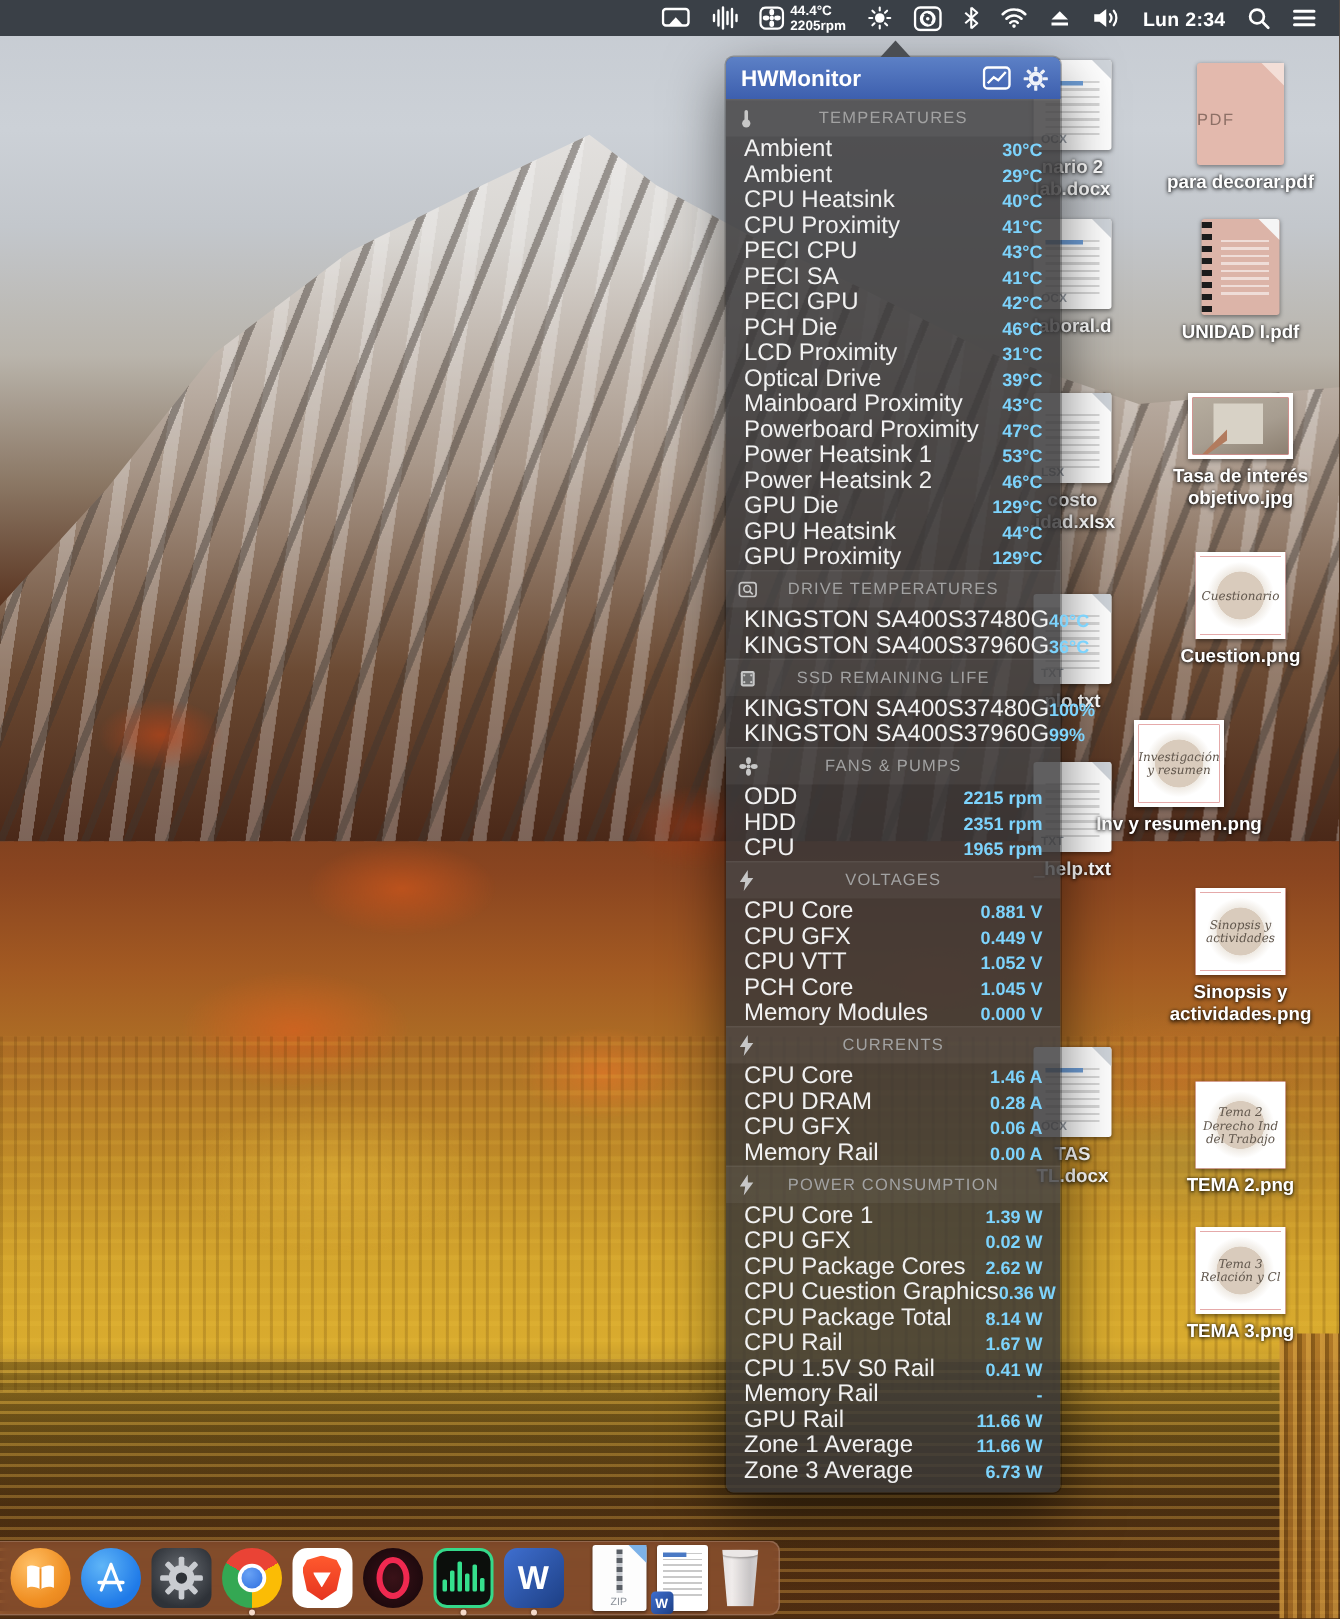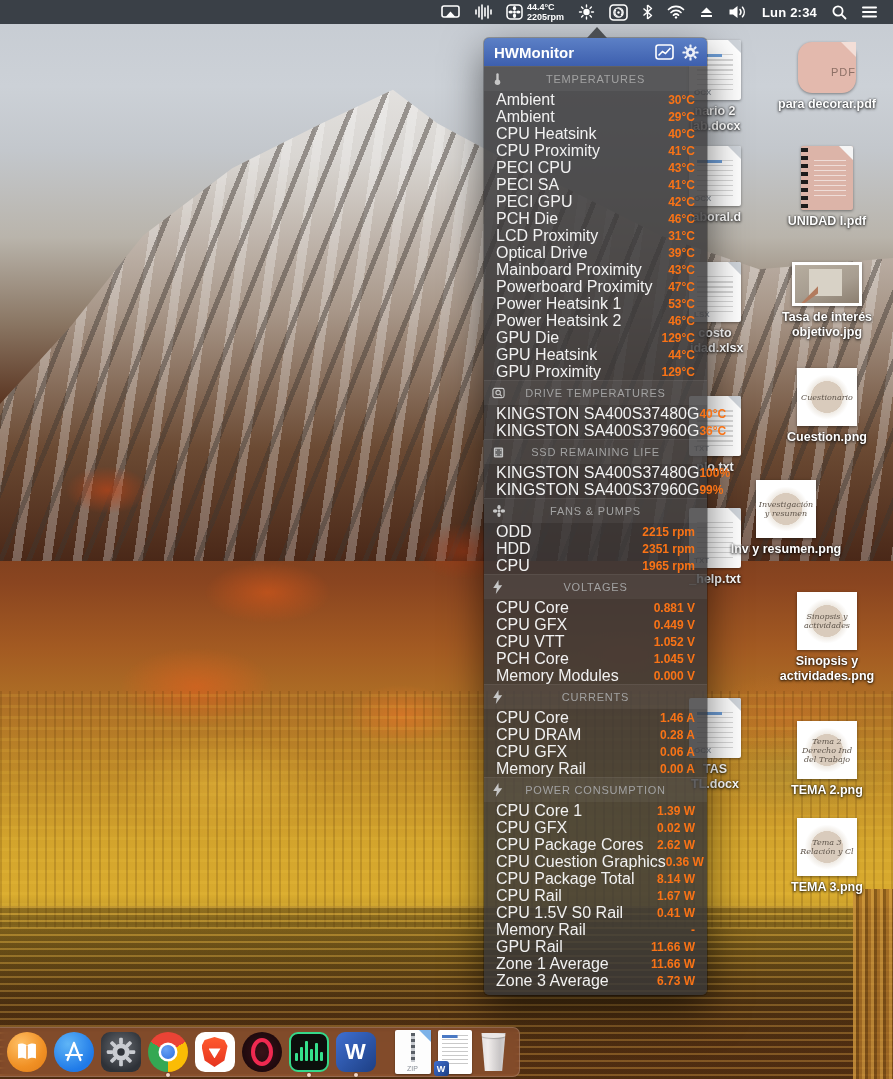--- a/index.html
+++ b/index.html
@@ -75,39 +75,39 @@
     display:flex; align-items:center; padding:0 8px 0 10px; }
   .panel-title { font-size:15px; font-weight:bold; color:#fff; flex:1; }
   .ph-ic { margin-left:8px; cursor:pointer; display:flex; }
   .psec-head { height:21px; display:flex; align-items:center; padding:12px 8px;
     background:rgba(255,255,255,.05); border-top:1px solid rgba(255,255,255,.06); position:relative; }
   .psec-ic { width:18px; display:flex; justify-content:flex-start; }
   .psec-title { position:absolute; left:0; right:0; text-align:center;
     font-size:11px; letter-spacing:.8px; color:#a2a2a2; }
   .prow { height:17px; display:flex; align-items:center; padding:0 12px; }
   .pl { flex:1; font-size:16px; color:#f1f1f1; white-space:nowrap; }
-  .pv { font-size:12px; font-weight:bold; color:#f97316; white-space:nowrap; }
+  .pv { font-size:12px; font-weight:bold; color:#7dd3fc; white-space:nowrap; }
   .panel-bottom { height:6px; }
 
   
   .dicon { position:absolute; z-index:10; width:130px; display:flex; flex-direction:column; align-items:center; cursor:default; }
   .dlabel { margin-top:4px; font-size:12.5px; font-weight:600; color:#fff; text-align:center;
     white-space:pre-line; line-height:15px; text-shadow:0 1px 3px rgba(0,0,0,.85), 0 0 2px rgba(0,0,0,.6); }
   .page { width:52px; height:60px; background:#fff; border-radius:2px; position:relative;
     box-shadow:0 1px 3px rgba(0,0,0,.4); overflow:hidden; }
   .page::before { content:""; position:absolute; left:8px; right:8px; top:14px; height:36px;
     background:repeating-linear-gradient(180deg,#d9d9d9 0 1.5px, transparent 1.5px 5px); }
   .page::after { content:""; position:absolute; right:0; top:0; border-style:solid;
     border-width:0 13px 13px 0; border-color:transparent #cfd4da transparent transparent; }
   .page .ext { position:absolute; left:5px; bottom:3px; font-size:8px; color:#9aa0a8; font-weight:bold; }
   .page.docx::before { background:
       linear-gradient(#6f9fd8,#6f9fd8) 0 0/70% 3px no-repeat,
       repeating-linear-gradient(180deg,#d9d9d9 0 1.5px, transparent 1.5px 5px); }
-  .pdfpage { width:58px; height:51px; background:#e3b9ad; border-radius:14px; position:relative;
-    box-shadow:0 1px 3px rgba(0,0,0,.4); display:flex; align-items:center; justify-content:flex-end; }
+  .pdfpage { width:58px; height:68px; background:#e3b9ad; border-radius:2px; position:relative;
+    box-shadow:0 1px 3px rgba(0,0,0,.4); display:flex; align-items:center; justify-content:flex-start; }
   .pdfpage::after { content:""; position:absolute; right:0; top:0; border-style:solid;
     border-width:0 15px 15px 0; border-color:transparent #f3ded7 transparent transparent; }
   .pdfpage .badge { font-size:11px; color:#8d7066; letter-spacing:1px; margin-top:8px; }
   .boundpdf { width:52px; height:64px; background:#dcb4a8; border-radius:2px; position:relative;
     box-shadow:0 1px 3px rgba(0,0,0,.4); overflow:hidden; }
   .boundpdf::before { content:""; position:absolute; left:0; top:2px; bottom:2px; width:7px;
     background:repeating-linear-gradient(180deg,#1c1c1c 0 4px, transparent 4px 8px); }
   .boundpdf::after { content:""; position:absolute; right:0; top:0; border-style:solid;
     border-width:0 14px 14px 0; border-color:transparent #f5f5f5 transparent transparent; }
   .boundpdf .lines { position:absolute; left:13px; right:7px; top:14px; height:40px;

